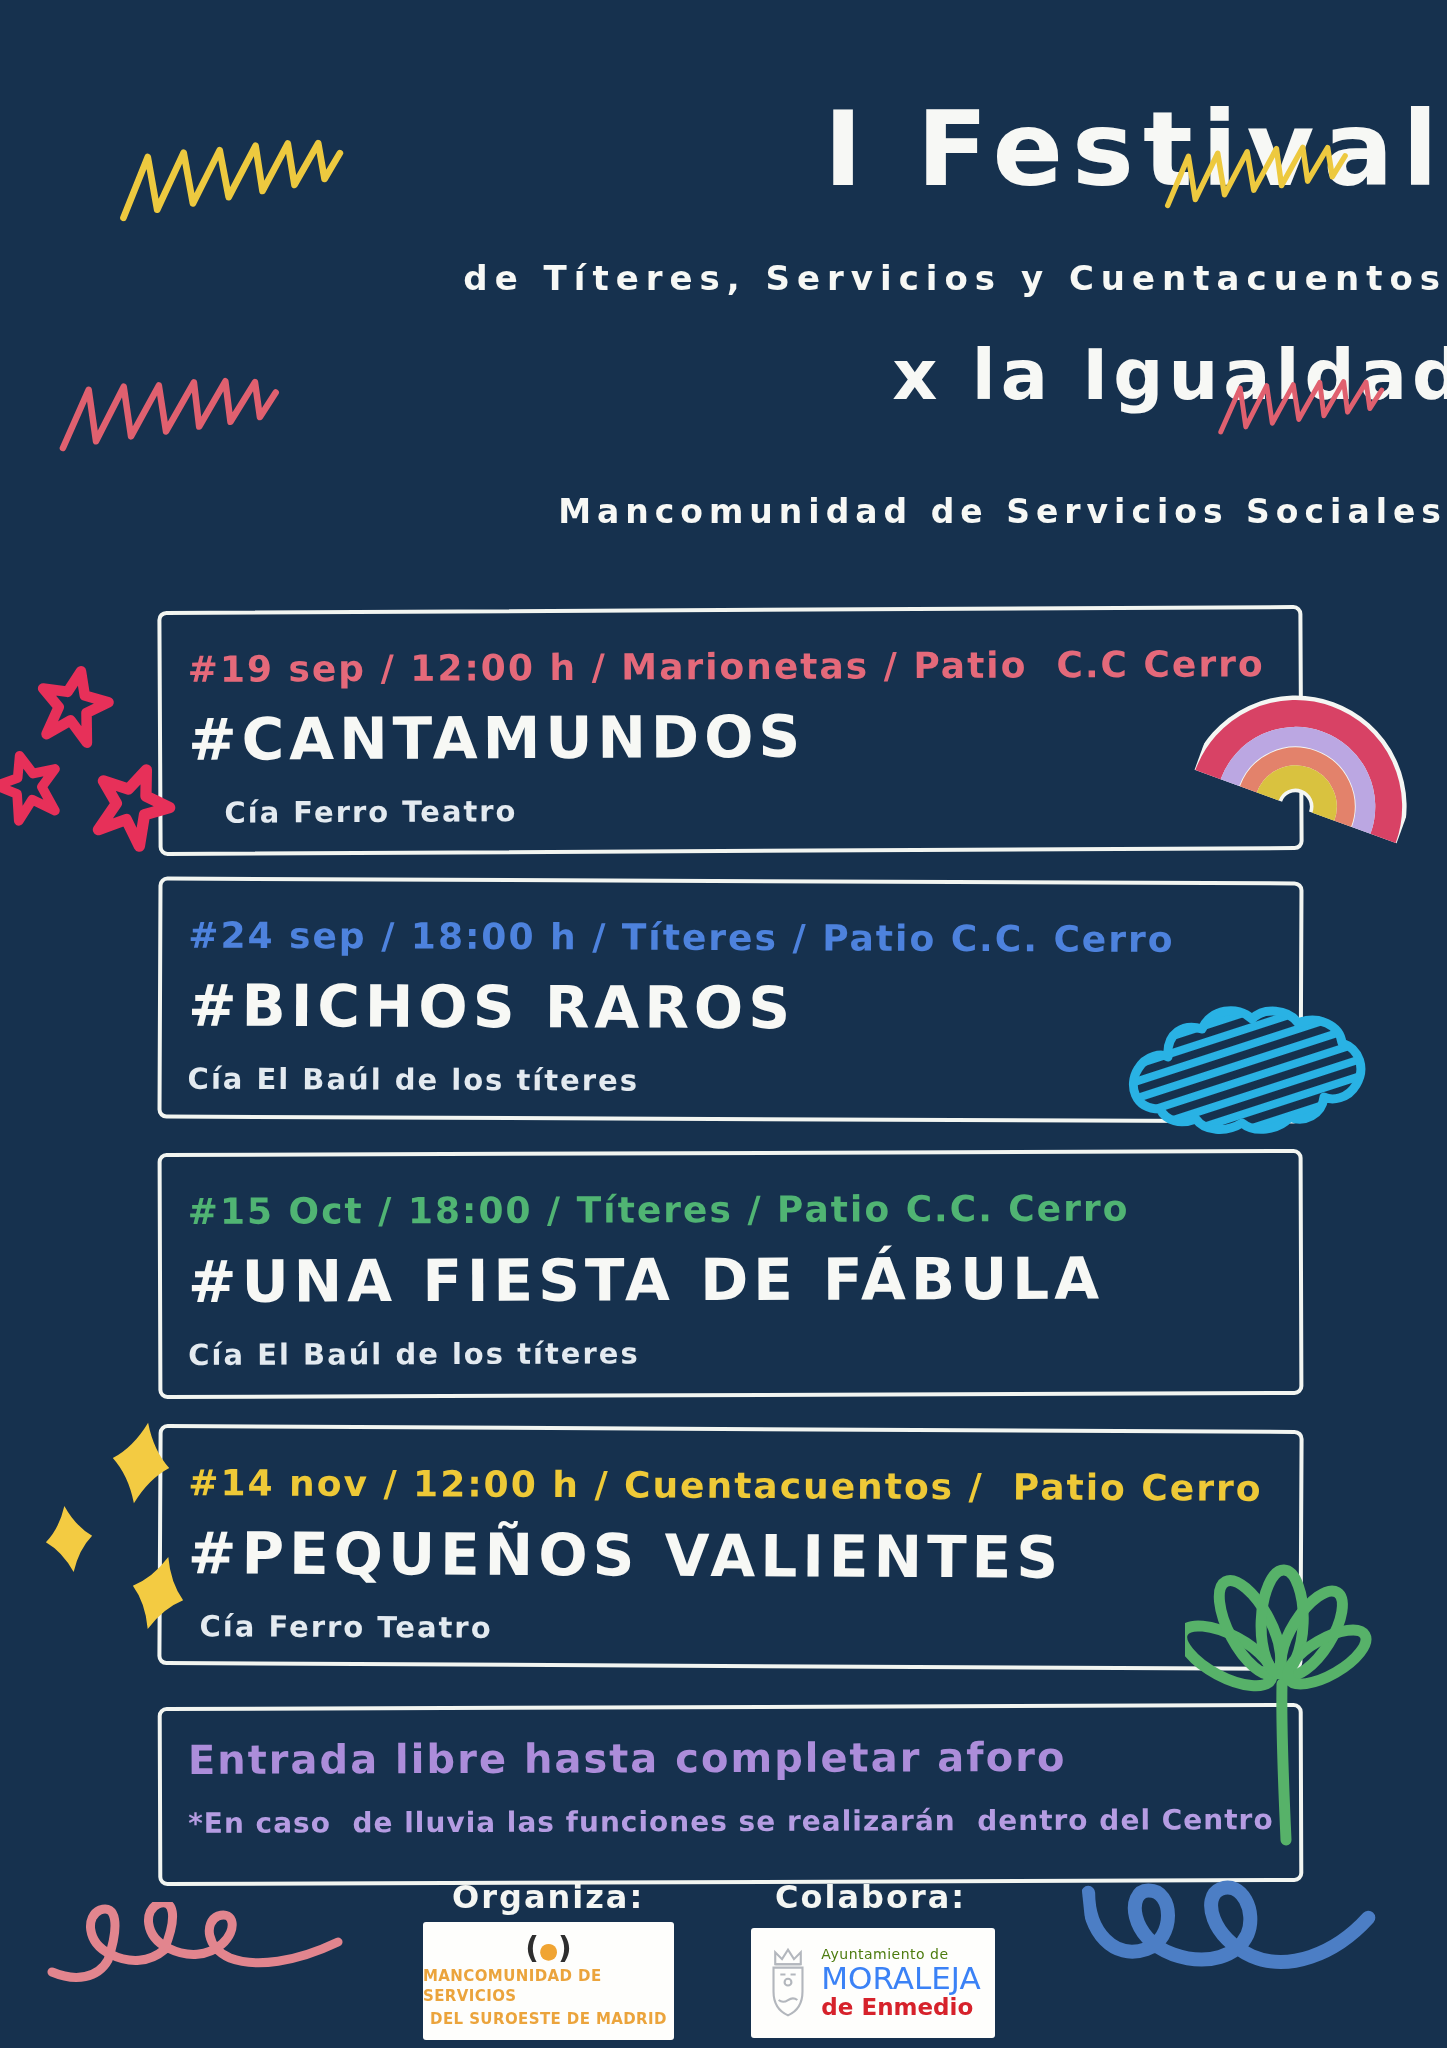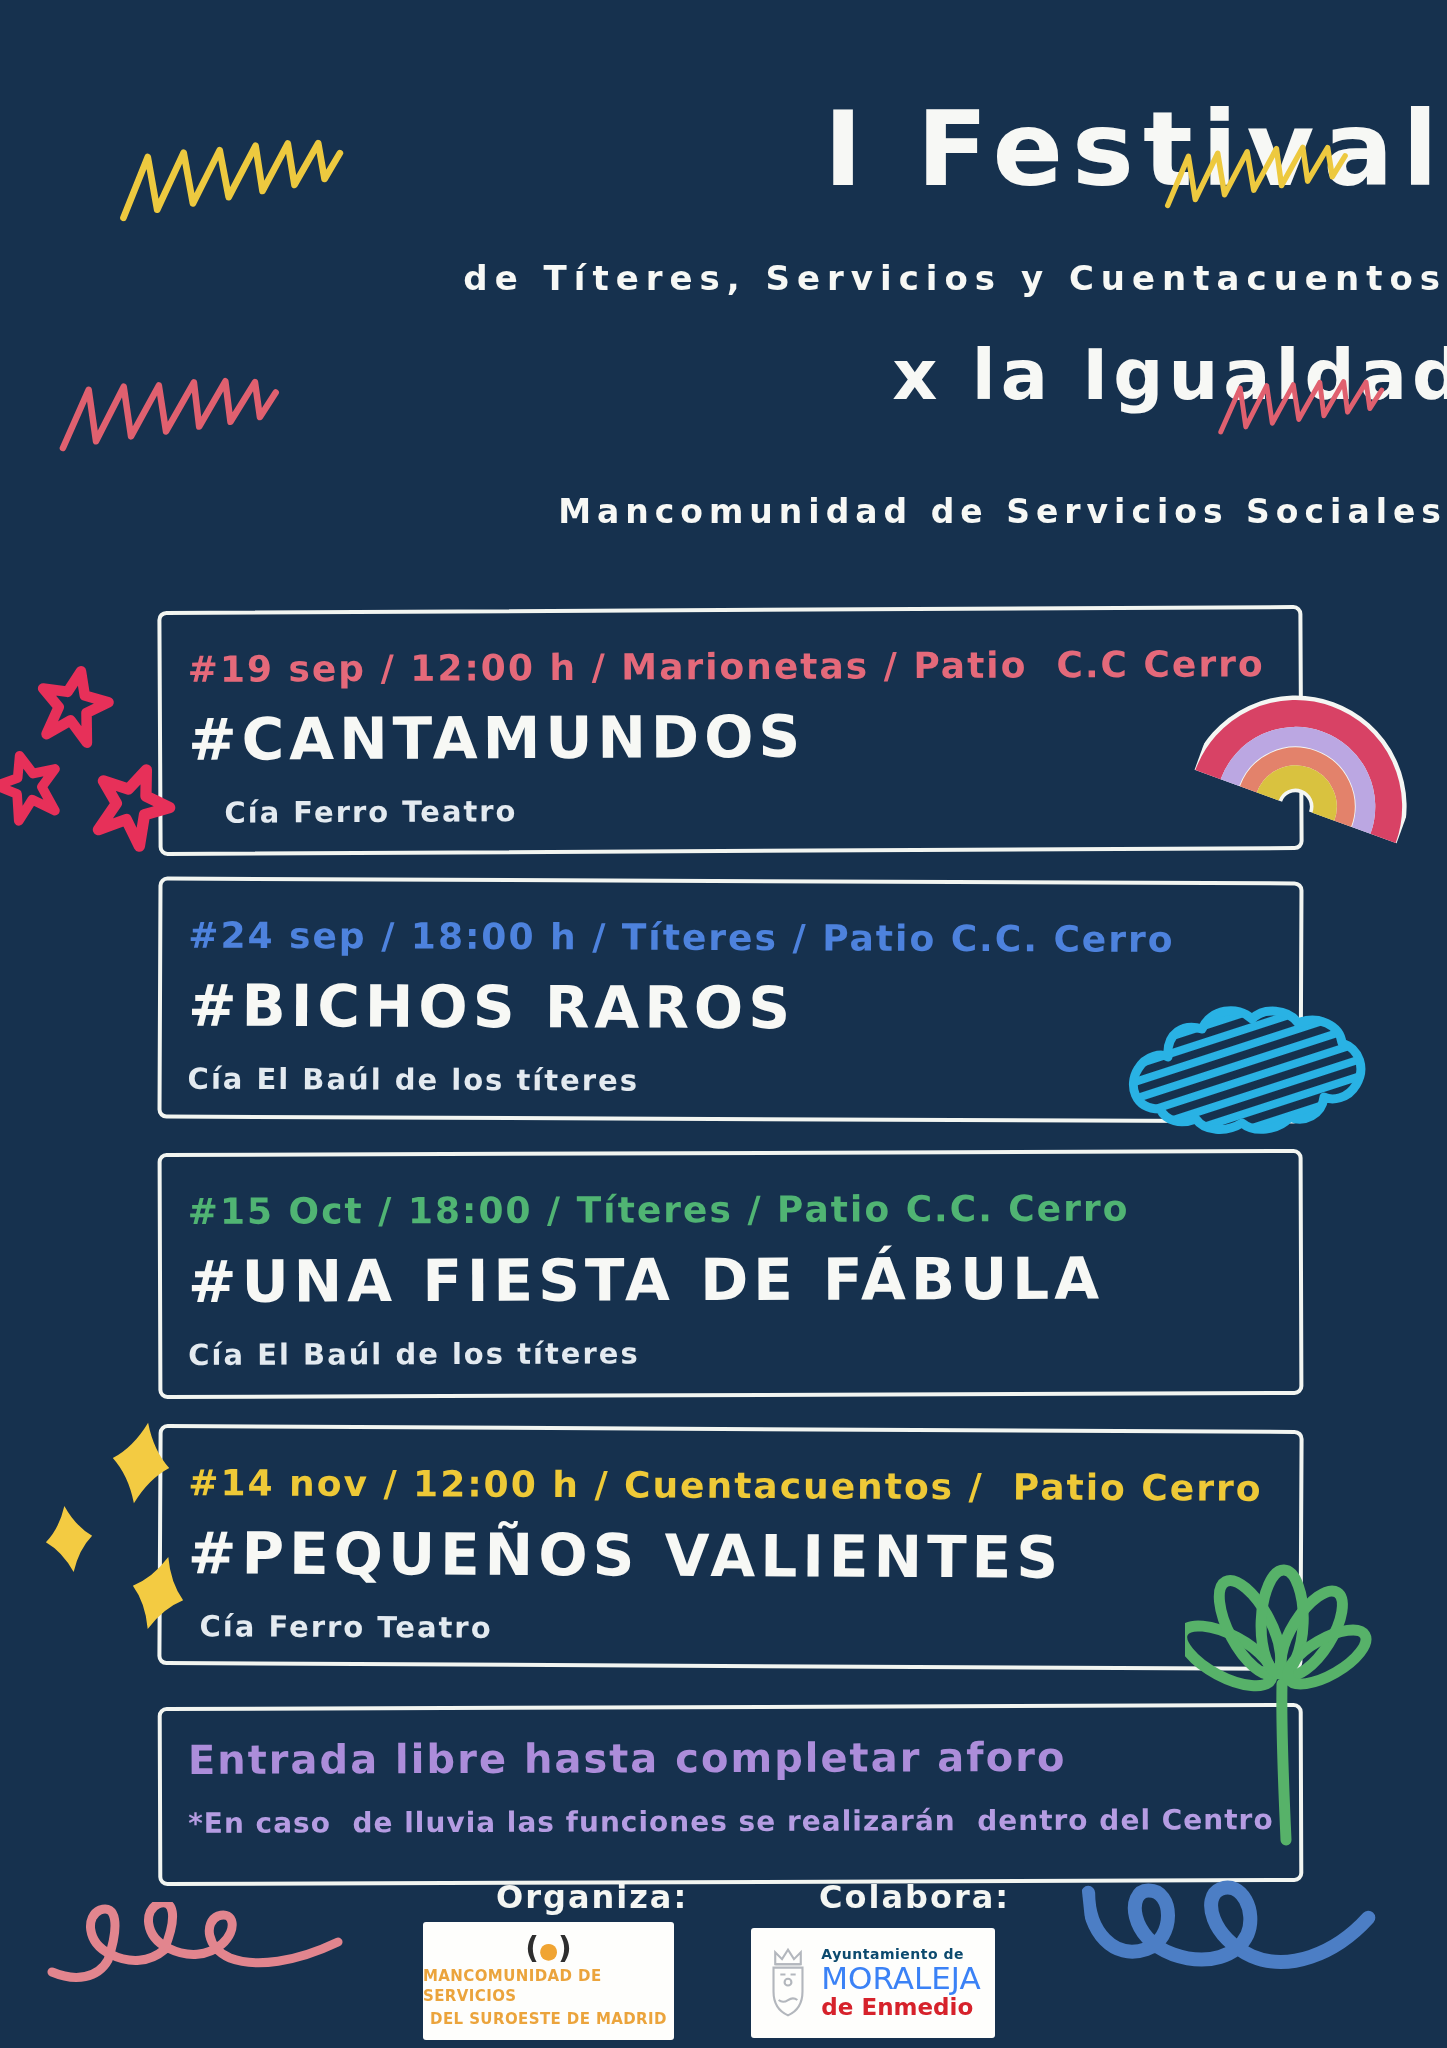--- a/index.html
+++ b/index.html
@@ -21,34 +21,34 @@
   #event-2{top:1151px;height:246px;transform:rotate(-0.2deg);}
   #event-3{top:1427px;height:241px;transform:rotate(0.3deg);}
   #event-0 .company{margin-left:36px;}
   #event-3 .company{margin-left:12px;}
 
   .notice{position:absolute;left:158px;top:1705px;width:1145px;height:179px;border:4px solid #f2f5f1;
           border-radius:9px;box-sizing:border-box;padding:26px 26px 0;transform:rotate(-0.2deg);}
   .notice .headline{font-size:40px;font-weight:bold;color:#ac8dda;letter-spacing:2px;}
   .notice .footnote{margin-top:24px;font-size:28px;font-weight:bold;color:#b59ce2;letter-spacing:1px;white-space:pre;}
 
-  .footer-label{position:absolute;top:1878px;font-size:32px;font-weight:bold;color:#f4f6f3;letter-spacing:2px;margin-left:44px;}
+  .footer-label{position:absolute;top:1878px;font-size:32px;font-weight:bold;color:#f4f6f3;letter-spacing:2px;}
   #organiza-label{left:452px;}
   #colabora-label{left:775px;}
 
   .logo-card{position:absolute;background:#fefefc;border-radius:3px;}
   #organiza-logo{left:423px;top:1922px;width:251px;height:118px;display:flex;flex-direction:column;
                  align-items:center;justify-content:center;gap:3px;}
   .mark-row{font-size:30px;font-weight:bold;color:#2e2e2e;line-height:1;}
   .mark-dot{color:#f0a432;font-size:22px;}
   .manc-line{font-size:15px;font-weight:bold;color:#eba43c;letter-spacing:0.4px;line-height:1.35;}
   #colabora-logo{left:751px;top:1928px;width:244px;height:110px;display:flex;align-items:center;
                  justify-content:center;gap:10px;}
   .colab-text{display:flex;flex-direction:column;line-height:1.05;}
-  .colab-ayto{font-size:14px;font-weight:bold;color:#0c4a6e;letter-spacing:0.5px;}
+  .colab-ayto{font-size:14px;font-weight:normal;color:#4d7c0f;letter-spacing:0.5px;}
   .colab-moraleja{font-size:31px;font-weight:normal;color:#3b82f6;}
   .colab-enmedio{font-size:23px;font-weight:bold;color:#d6222b;}
 
   .deco{position:absolute;}
   svg{display:block;}
 </style>
 </head>
 <body>
 
 <div class="poster">

